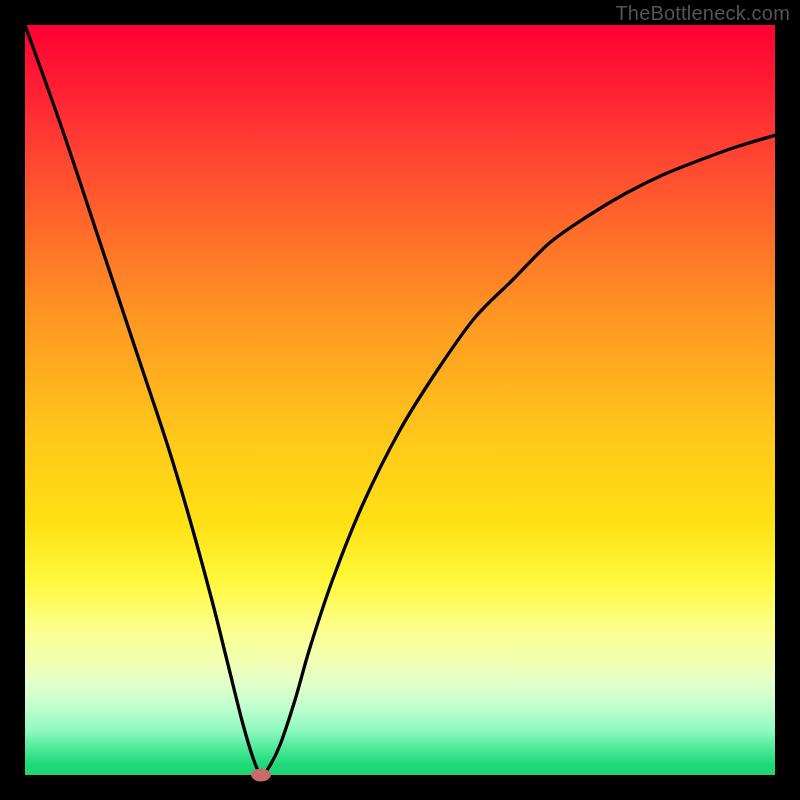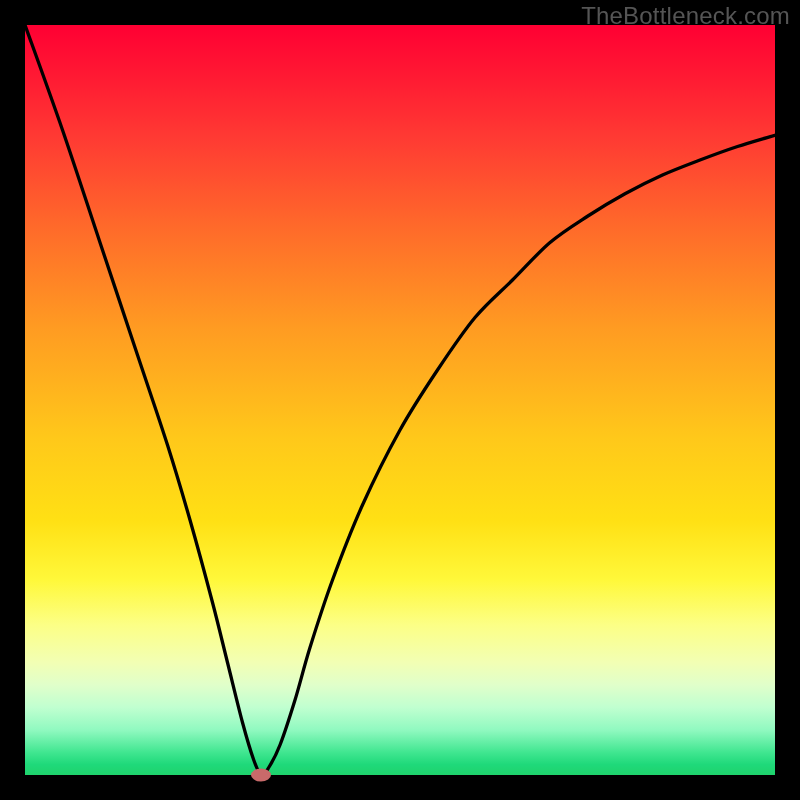--- a/index.html
+++ b/index.html
@@ -14,21 +14,21 @@
     width: 800px;
     height: 800px;
     background: #000;
     position: relative;
   }
   .watermark {
     position: absolute;
     top: 2px;
     right: 10px;
     color: #555;
-    font-size: 24px;
+    font-size: 20px;
     font-weight: 500;
     letter-spacing: 0.2px;
     z-index: 3;
   }
   .plot {
     position: absolute;
     left: 25px;
     top: 25px;
     width: 750px;
     height: 750px;

